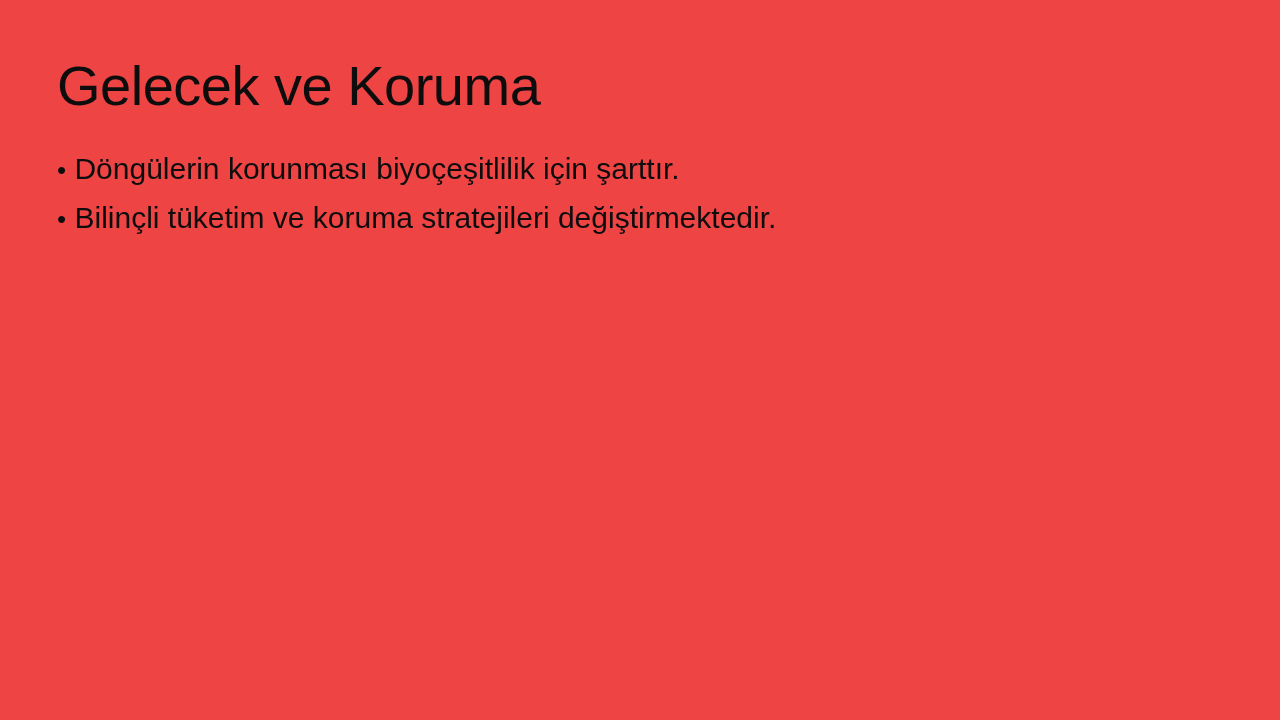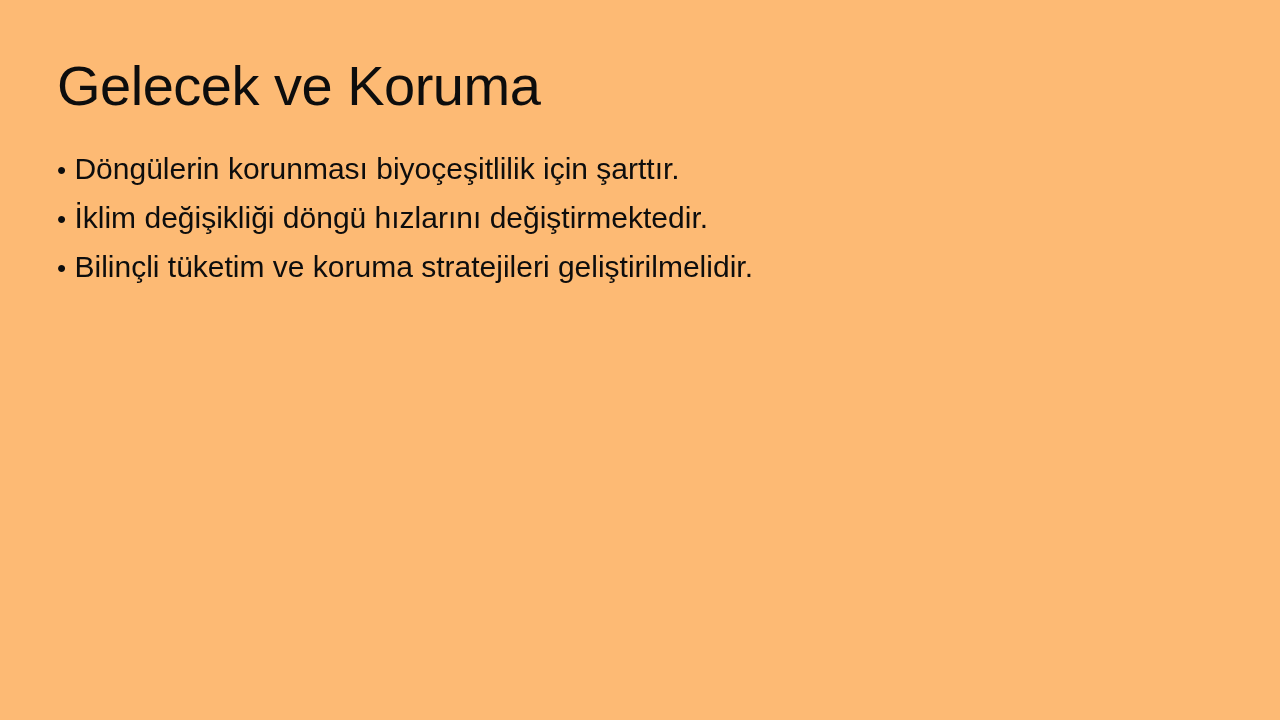--- a/index.html
+++ b/index.html
@@ -11,21 +11,21 @@
     height: 720px;
     background: #ffffff;
     font-family: "Liberation Sans", sans-serif;
     color: #000000;
     overflow: hidden;
   }
   .slide {
     position: relative;
     width: 1280px;
     height: 720px;
-    background: #fdba74;
+    background: #ef4444;
     box-sizing: border-box;
   }
   .slide-title {
     position: absolute;
     left: 57px;
     top: 52px;
     width: 1160px;
     font-size: 56px;
     line-height: 68px;
     font-weight: 400;
@@ -62,26 +62,22 @@
 
   <div class="slide-title">Gelecek ve Koruma</div>
 
   <div class="body-block">
 
     <p class="bullet-line">
       <span class="bullet-mark">•</span>
       <span class="bullet-text">Döngülerin korunması biyoçeşitlilik için şarttır.</span>
     </p>
 
-    <p class="bullet-line">
-      <span class="bullet-mark">•</span>
-      <span class="bullet-text">İklim değişikliği döngü hızlarını değiştirmektedir.</span>
-    </p>
 
     <p class="bullet-line">
       <span class="bullet-mark">•</span>
-      <span class="bullet-text">Bilinçli tüketim ve koruma stratejileri geliştirilmelidir.</span>
+      <span class="bullet-text">Bilinçli tüketim ve koruma stratejileri değiştirmektedir.</span>
     </p>
 
 
   </div>
 
 </div>
 
 </body></html>

